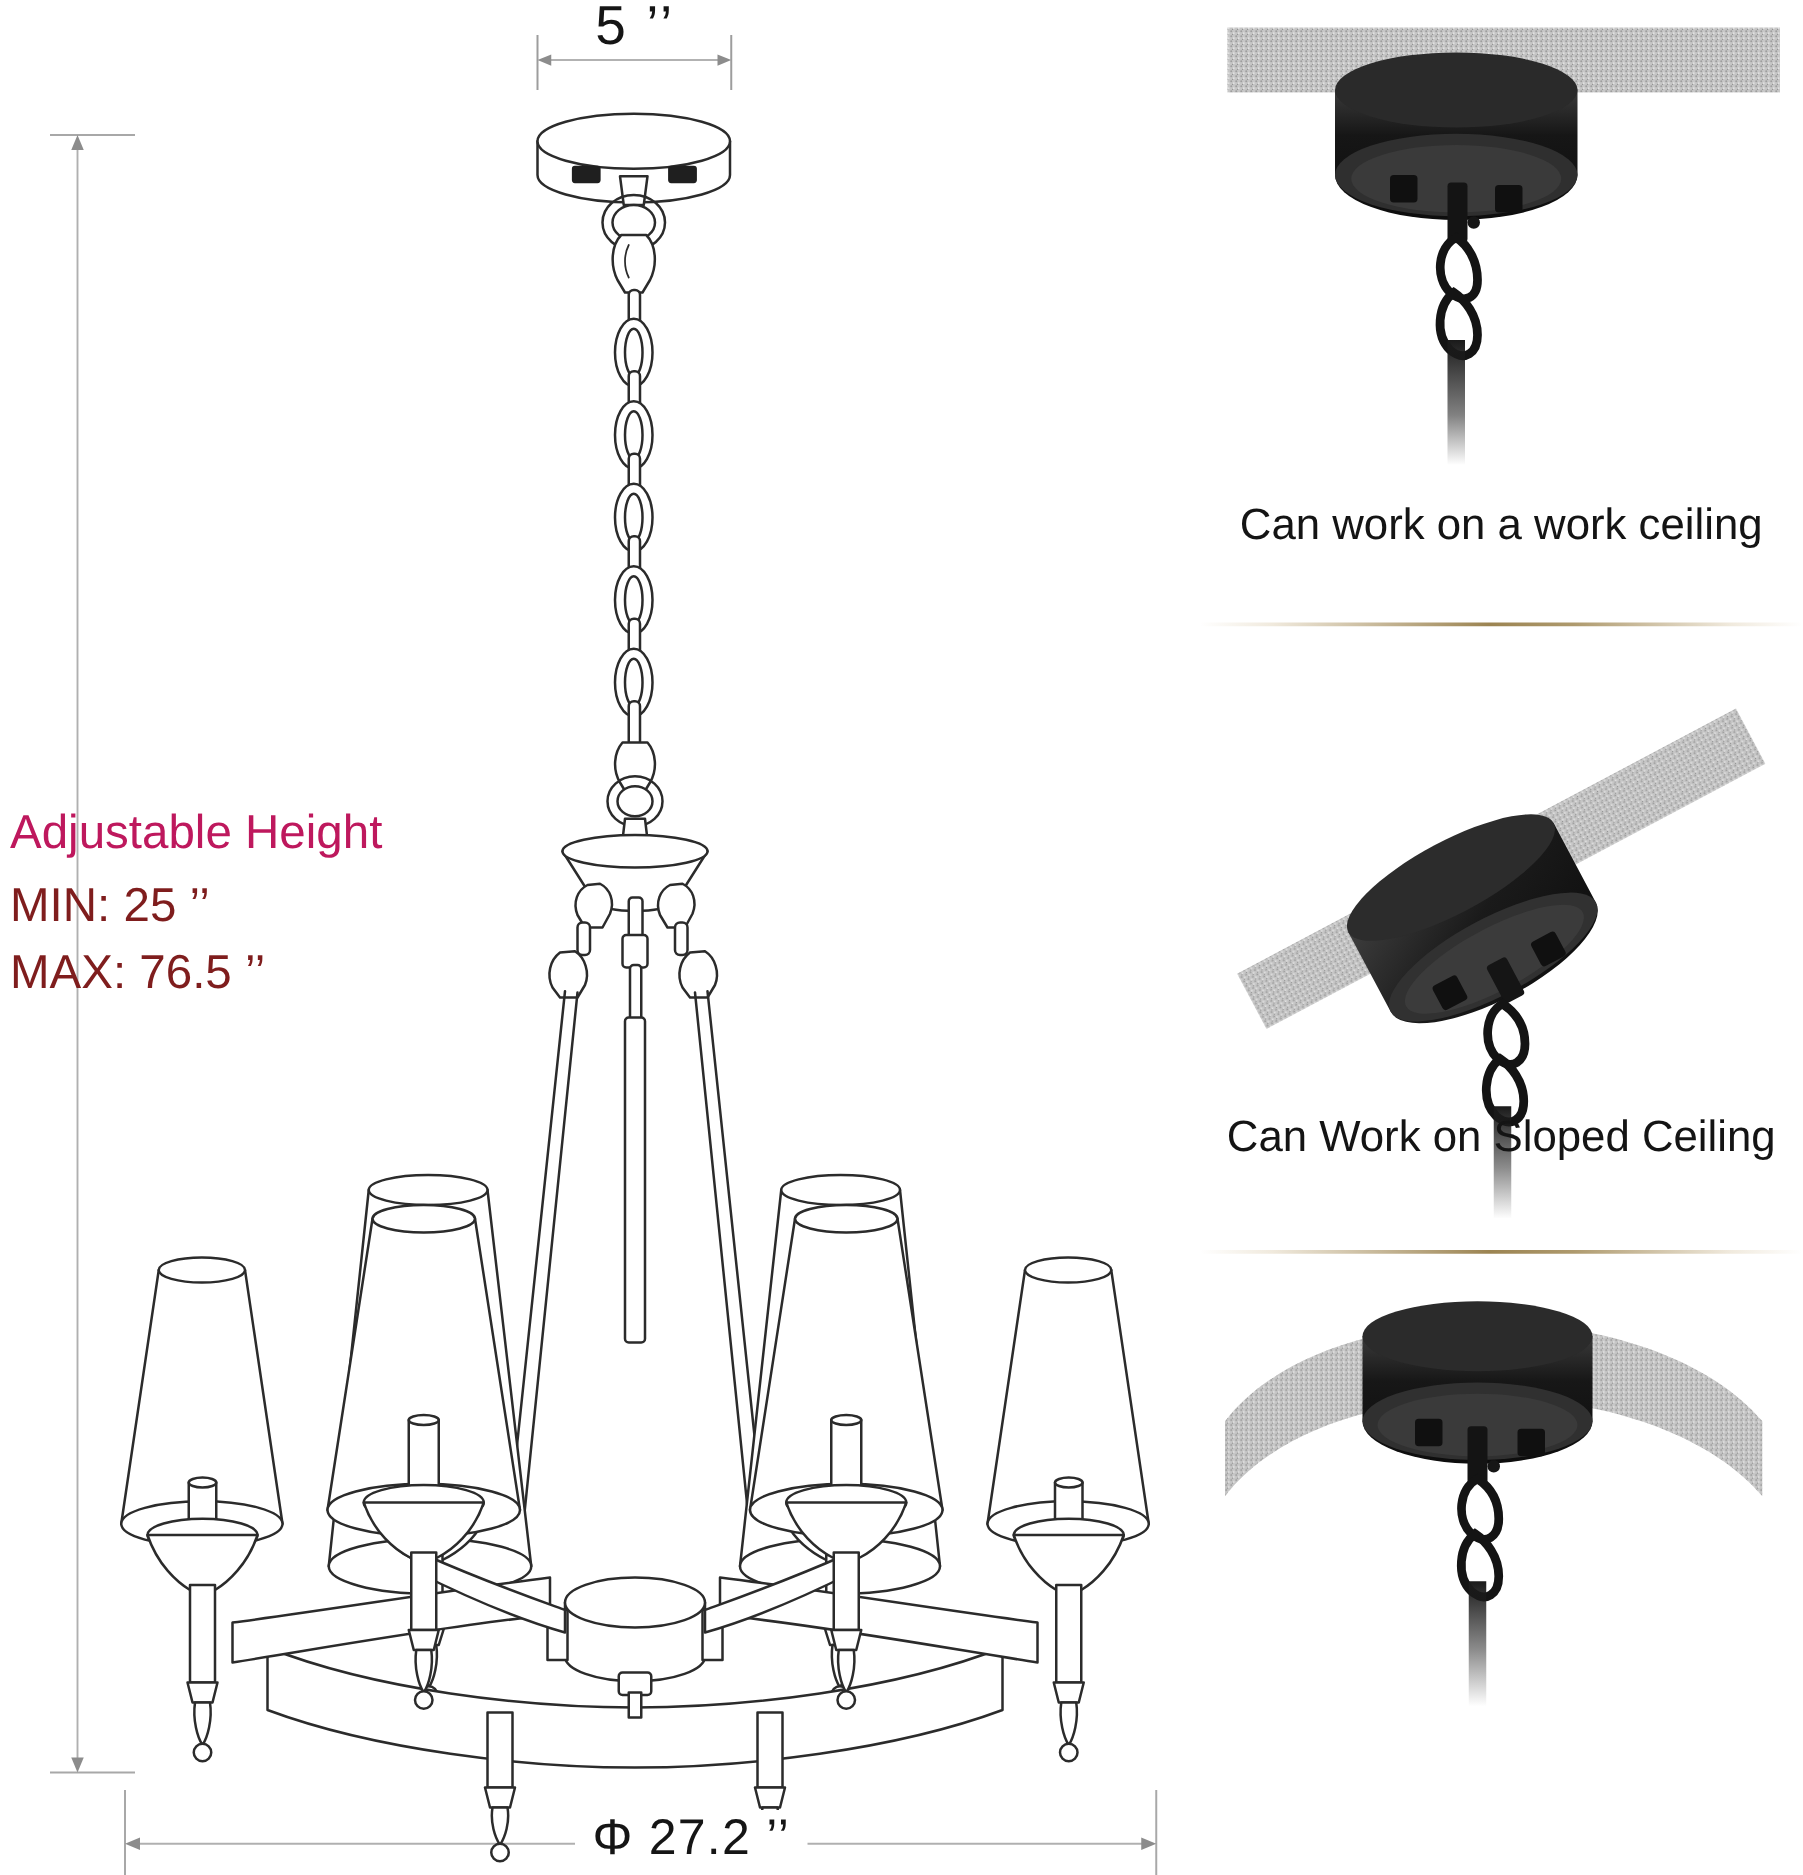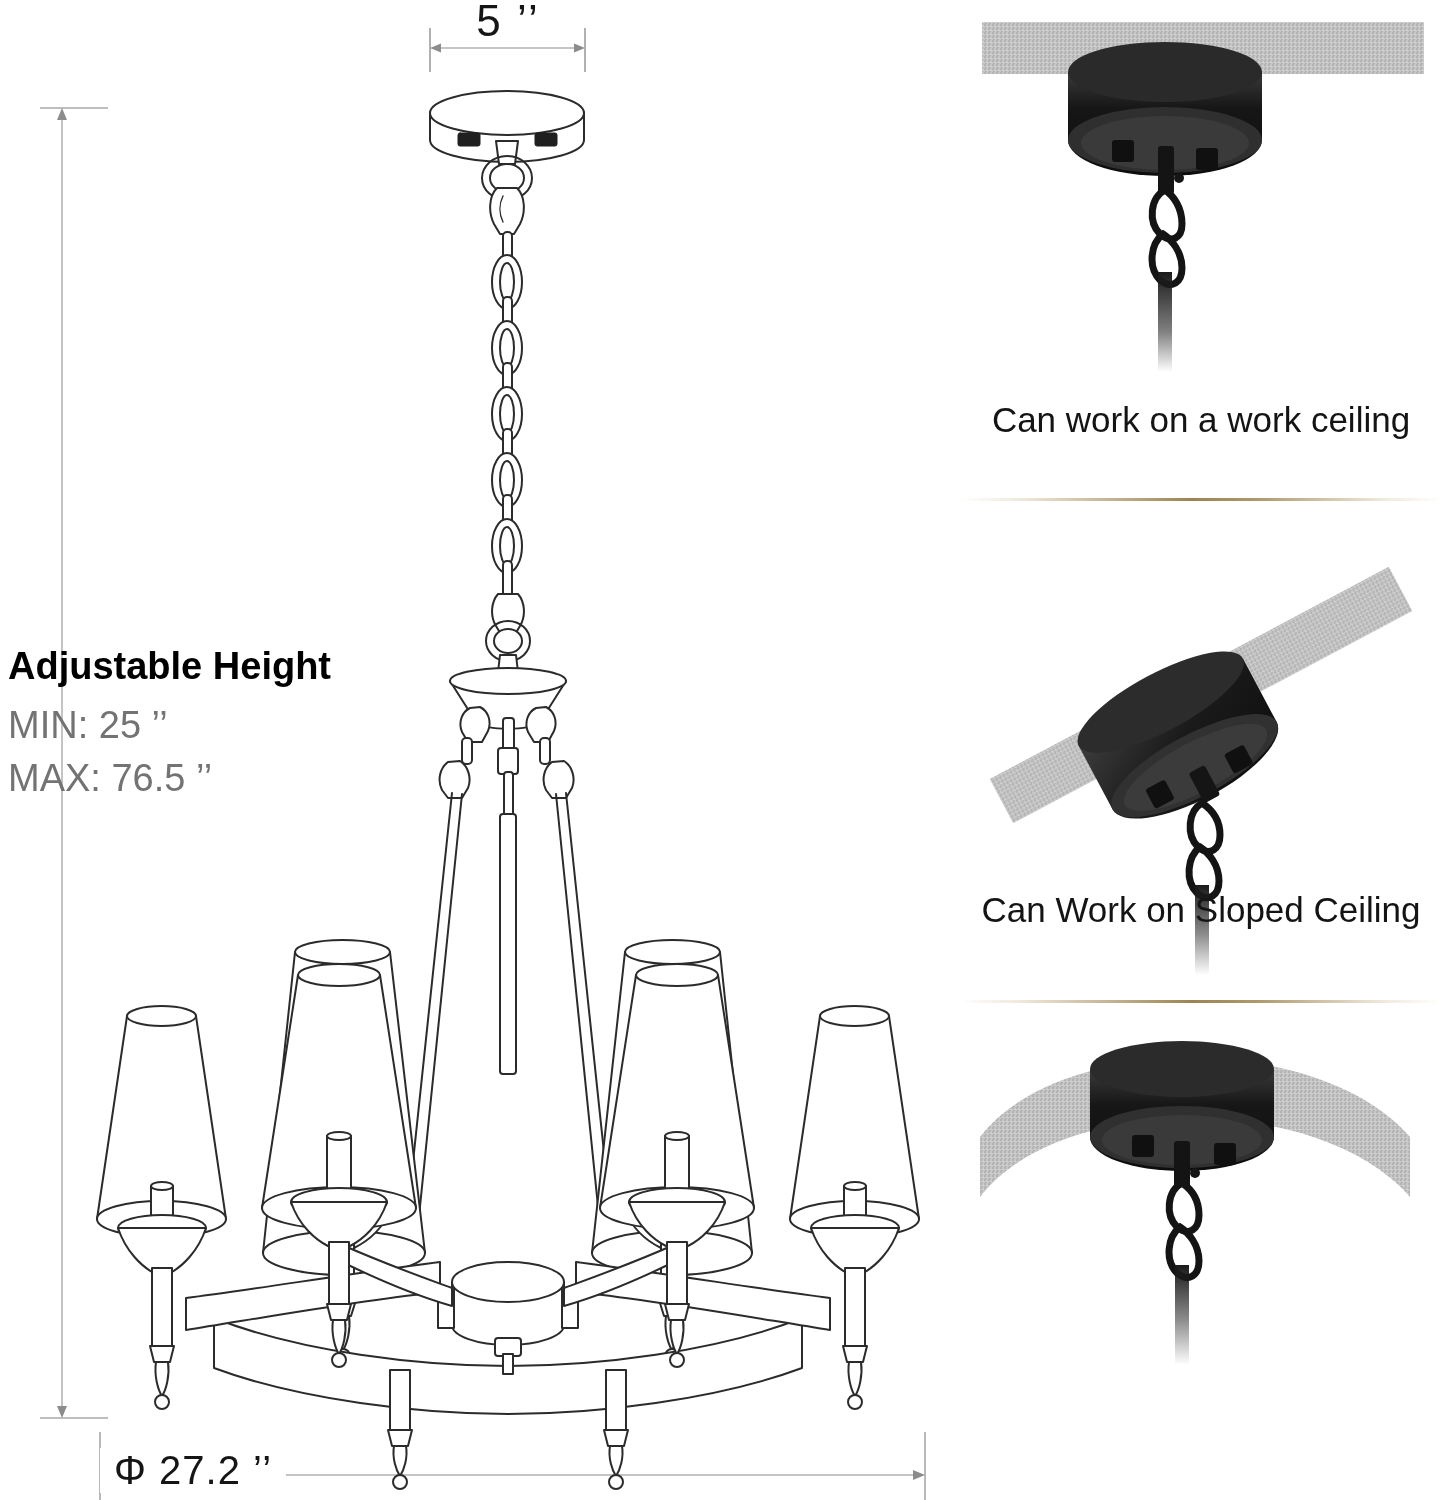--- a/index.html
+++ b/index.html
@@ -38,47 +38,46 @@
     left: 430px; top: -4px;
     width: 156px;
     text-align: center;
     font-size: 44px;
     letter-spacing: 2px;
   }
 
   #bottom-dim-label {
     left: 100px; top: 1448px;
     width: 906px;
-    text-align: left;
+    text-align: center;
     font-size: 40px;
     letter-spacing: 1px;
   }
   #bottom-dim-label .lbl-inner {
     display: inline-block;
     background: #ffffff;
     padding: 0 14px;
     position: relative;
     z-index: 3;
   }
 
   #adjustable-block {
     position: absolute;
     left: 8px; top: 645px;
     width: 420px;
   }
   #adjustable-block .adj-title {
     font-size: 38px;
-    color: #000000;
+    color: #be185d;
     margin-bottom: 16px;
     white-space: nowrap;
-    font-weight: bold;
   }
   #adjustable-block .adj-line {
     font-size: 38px;
-    color: #737373;
+    color: #7f1d1d;
     margin-bottom: 10px;
     white-space: nowrap;
   }
 
   
   #right-panel {
     position: absolute;
     left: 960px; top: 0;
     width: 482px; height: 1500px;
   }

